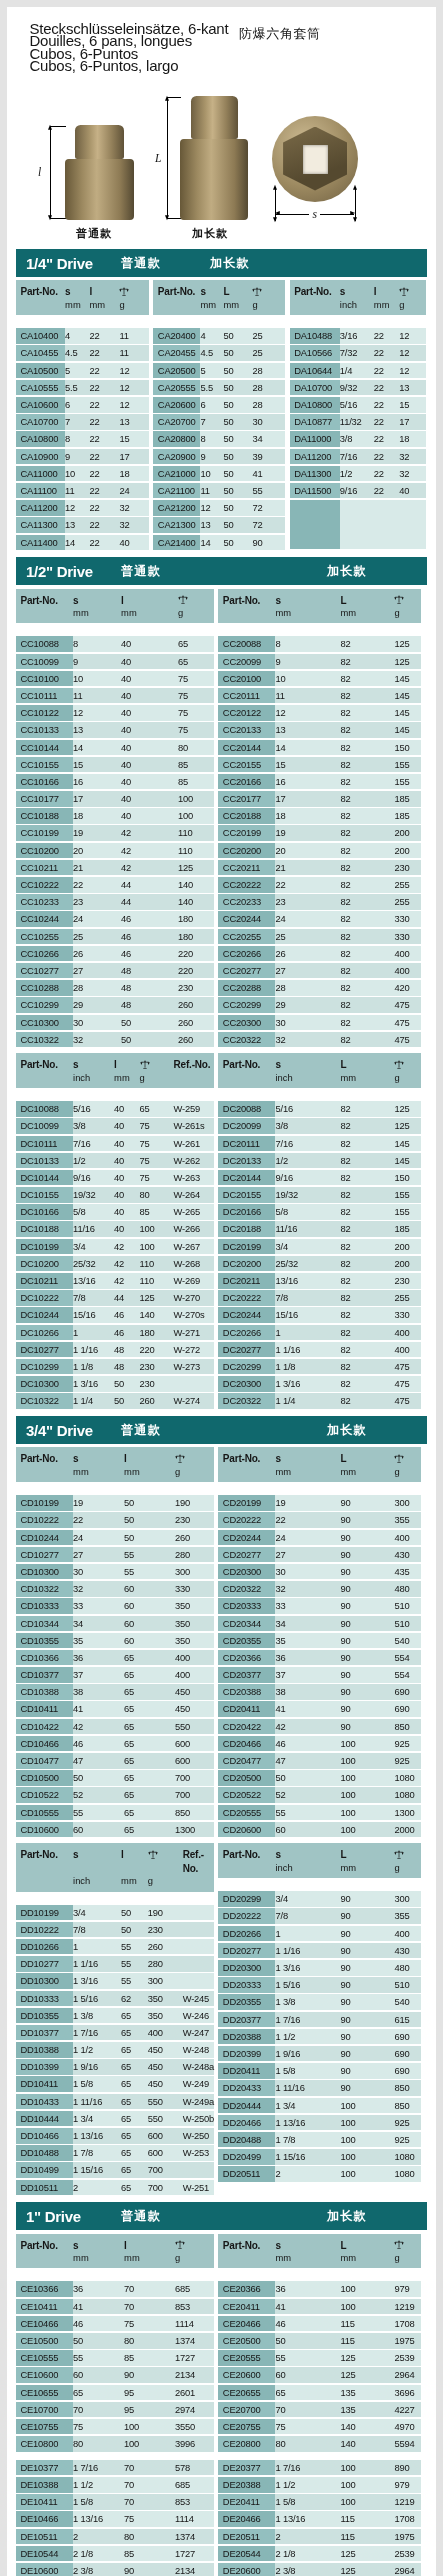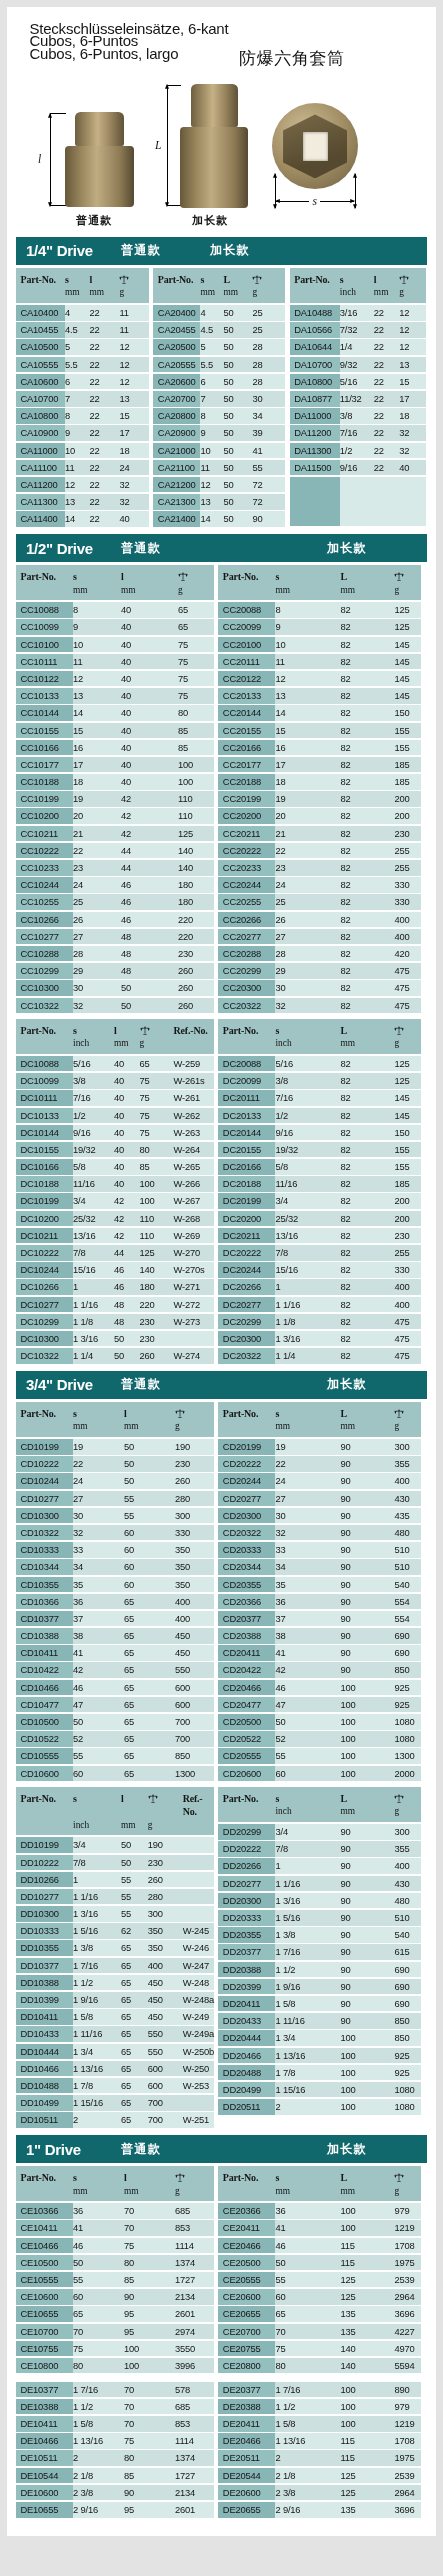--- a/index.html
+++ b/index.html
@@ -3,21 +3,21 @@
 <meta charset="utf-8">
 <style>
   html,body{margin:0;padding:0;background:#e3e3e3;}
   body{width:443px;font-family:"Liberation Sans",sans-serif;color:#161616;-webkit-font-smoothing:antialiased;}
   .page{margin:6.6px 7.2px;background:#ffffff;padding:8.9px 8.9px 12.2px;position:relative;}
 
   
   .titleblock{position:relative;padding:7.8px 0 2.2px 13.3px;}
   .t-bold{font-size:14px;font-weight:bold;line-height:15px;letter-spacing:-0.3px;}
   .t-reg{font-size:15px;line-height:12.2px;letter-spacing:-0.2px;}
-  .title-zh{position:absolute;left:223px;top:10px;font-size:17px;letter-spacing:0.6px;margin-top:22px;}
+  .title-zh{position:absolute;left:223px;top:10px;font-size:13px;letter-spacing:0.6px;}
 
   
   .illus{position:relative;height:166px;margin:3.3px 0 5.5px;}
   .sock{position:absolute;}
   .neck{margin:0 auto;background:linear-gradient(90deg,#6e5f41,#a8946a 30%,#c6b187 46%,#93805a 75%,#5f5238);border-radius:5.5px 5.5px 2.2px 2.2px;}
   .sbody{margin:0 auto;background:linear-gradient(90deg,#675838,#9c8960 25%,#c0ac82 46%,#8d7a54 80%,#544932);border-radius:3.9px;}
   .sock-short{left:49px;top:47px;width:69px;}
   .sock-short .neck{width:49px;height:34px;}
   .sock-short .sbody{width:69px;height:61px;}
   .sock-long{left:164px;top:18.3px;width:68px;}
@@ -54,21 +54,21 @@
   .grid{display:grid;}
   .k-a .grid{width:133px;grid-template-columns:49px 24.4px 30px 1fr;}
   .k-b .grid{width:132px;grid-template-columns:47px 23px 29px 1fr;}
   .k-c .grid{width:136px;grid-template-columns:50px 34px 25.5px 1fr;}
   .k-d .grid{width:198px;grid-template-columns:57px 48px 57px 1fr;}
   .k-e .grid{width:203px;grid-template-columns:57px 65px 54px 1fr;}
   .k-f .grid{width:198px;grid-template-columns:57px 41px 25.5px 34px 1fr;}
   .k-g .grid{width:198px;grid-template-columns:57px 51px 51px 1fr;}
   .k-h .grid{width:198px;grid-template-columns:57px 48px 26.6px 35px 1fr;}
 
-  .thead{background:#a0c4c4;padding:5px 0 4.4px;margin-bottom:2px;font-family:Liberation Serif, serif;}
+  .thead{background:#a0c4c4;padding:5px 0 4.4px;margin-bottom:13px;}
   .hcell{font-size:10px;font-weight:bold;letter-spacing:-0.2px;line-height:13.3px;}
   .hcell:first-child{padding-left:4.4px;}
   .ucell{font-size:9.4px;line-height:12.2px;}
   .ucell:first-child{padding-left:4.4px;}
   .wicon svg{vertical-align:-1.1px;}
 
   .row{height:15.5px;margin-bottom:1.7px;background:#d8eae8;}
   .row:nth-child(even){background:#cce1df;}
   .pcell{background:#88b6b6;padding-left:4.4px;font-size:9.4px;letter-spacing:-0.2px;line-height:15.5px;white-space:nowrap;}
   .row:nth-child(even) .pcell{background:#93bfbf;}
@@ -77,20 +77,21 @@
   .rowfill .pcell{height:49px;}
   .rowgap{height:6.6px;}
 </style>
 </head>
 <body>
 
 <div class="page">
 
   <div class="titleblock">
     <div class="t-reg">Steckschlüsseleinsätze, 6-kant</div>
+    <div class="t-reg">Douilles, 6 pans, longues</div>
     <div class="t-reg">Cubos, 6-Puntos</div>
     <div class="t-reg">Cubos, 6-Puntos, largo</div>
     <div class="title-zh">防爆六角套筒</div>
   </div>
 
   <div class="illus">
     <div class="dim-v" style="left:34px;top:49px;height:92px;"></div>
     <div class="cap" style="left:34px;top:48px;width:15.5px;"></div>
     <div class="cap" style="left:34px;top:140px;width:15.5px;"></div>
     <div class="dim-label" style="left:22px;top:88px;">l</div>

